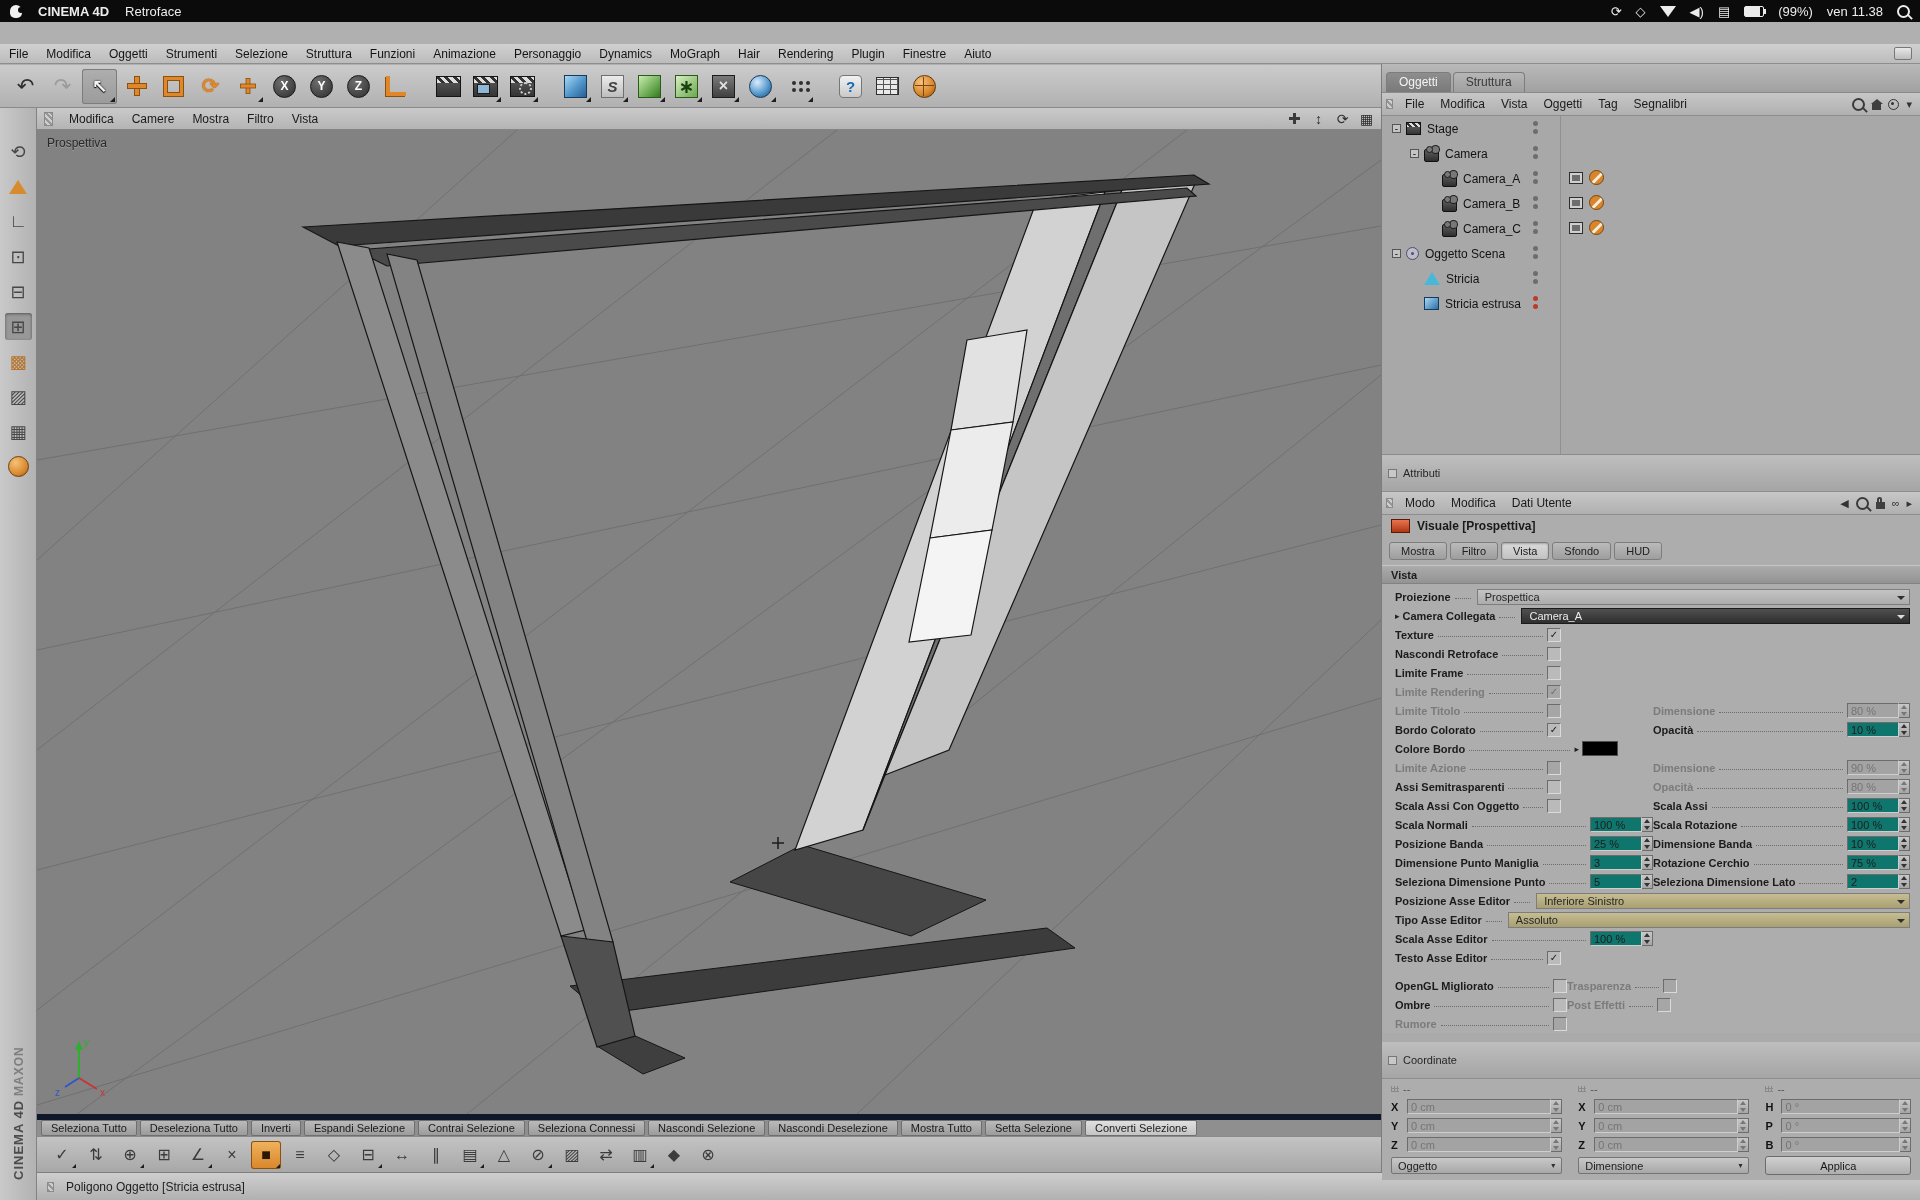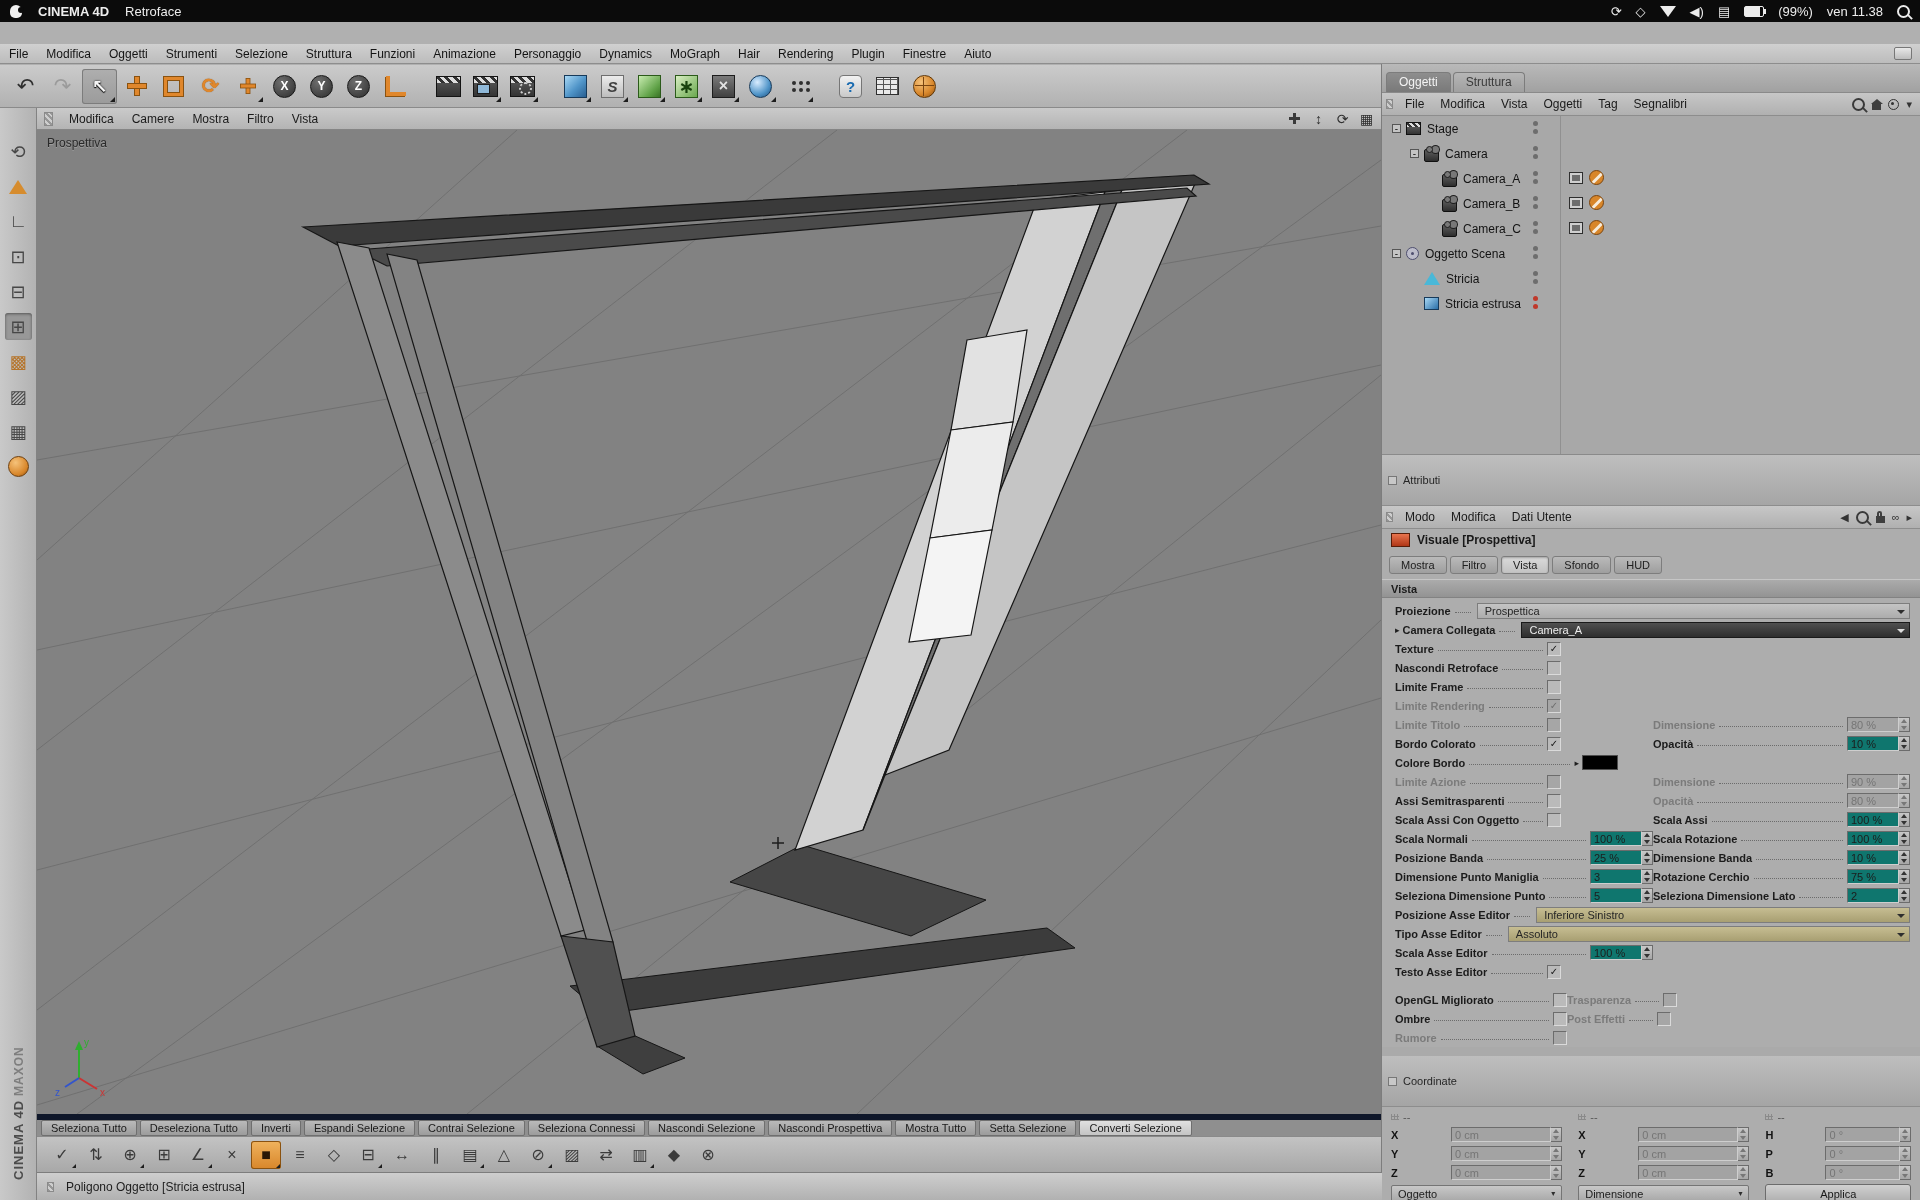--- a/index.html
+++ b/index.html
@@ -153,21 +153,21 @@
   .tdots{position:absolute;left:151px;top:5px;display:flex;flex-direction:column;gap:3px;}
   .tdot{width:5px;height:5px;border-radius:50%;background:#6d6d6d;}
   .tdots.red .tdot{background:#c0392b;}
   .ttags{position:absolute;left:187px;top:4px;display:flex;gap:6px;align-items:center;}
   .tag-display{width:14px;height:12px;border:1px solid #2e2e2e;background:#cfcfcf;position:relative;box-sizing:border-box;}
   .tag-display::after{content:'';position:absolute;left:2px;top:2px;right:2px;bottom:2px;background:#6e6e6e;}
   .tag-protection{width:15px;height:15px;border-radius:50%;background:#d8862a;border:1px solid #7a4510;position:relative;overflow:hidden;box-sizing:border-box;}
   .tag-protection::after{content:'';position:absolute;left:-3px;top:5px;width:22px;height:3px;background:#f6ecdc;transform:rotate(-45deg);}
   
   .panel-header{height:18px;background:linear-gradient(#bebebe,#a5a5a5);border-bottom:1px solid #8d8d8d;
-    display:flex;align-items:center;font-size:11px;color:#262626;gap:6px;padding:16px 6px;flex:none;}
+    display:flex;align-items:center;font-size:11px;color:#262626;gap:6px;padding:9px 6px;flex:none;}
   .ph-square{width:9px;height:9px;border:1px solid #777;background:#c8c8c8;flex:none;box-sizing:border-box;}
   #attr-title{height:22px;display:flex;align-items:center;gap:7px;padding:0 9px;font-size:12px;font-weight:bold;color:#191919;background:#adadad;flex:none;}
   .vis-icon{width:17px;height:12px;background:linear-gradient(#e8744e,#b03616);border:1px solid #571c08;flex:none;}
   #attr-tabs{height:24px;display:flex;gap:3px;padding:2px 7px;background:#adadad;align-items:center;flex:none;}
   .atab{font-size:11px;padding:2px 11px;border:1px solid #7d7d7d;border-radius:3px;background:linear-gradient(#bababa,#9e9e9e);color:#202020;white-space:nowrap;}
   .atab.active{background:linear-gradient(#dadada,#c2c2c2);box-shadow:inset 0 1px 2px rgba(0,0,0,.25);}
   .section-bar{height:17px;background:linear-gradient(#ababab,#939393);border-top:1px solid #c6c6c6;border-bottom:1px solid #828282;
     font-size:11px;font-weight:bold;color:#1b1b1b;padding:0 9px;display:flex;align-items:center;flex:none;}
   #attr-rows{background:#adadad;padding-top:3px;flex:none;}
   .arow{height:19px;display:flex;align-items:center;padding:0 10px 0 13px;font-size:11px;}
@@ -206,21 +206,21 @@
   .ddl.hl{background:linear-gradient(#c6bd92,#a89f72);}
   .colorsw{width:34px;height:13px;background:#000;border:1px solid #4e4e4e;flex:none;margin-right:35px;}
   .arrow-pre{font-size:9px;color:#1e1e1e;margin-right:3px;flex:none;}
   
   #coords{flex:none;margin-top:9px;}
   #coord-body{padding:4px 9px 5px;background:#adadad;font-size:11px;}
   .cgrid{display:grid;grid-template-columns:1fr 1fr 0.85fr;column-gap:16px;row-gap:4px;}
   .chead{display:flex;align-items:center;gap:4px;color:#565656;}
   .ccell{display:flex;align-items:center;gap:5px;}
   .axl{width:11px;font-weight:bold;color:#121212;flex:none;}
-  .ccell .fld{flex:1;margin-left:44px;}
+  .ccell .fld{flex:1;}
   .ccell .fld-box{flex:1;width:auto;color:#6e6e6e;background:#9b9b9b;}
   .cfoot{display:flex;align-items:center;}
   .popbtn{flex:1;height:17px;background:linear-gradient(#c8c8c8,#a8a8a8);border:1px solid #757575;border-radius:2px;
     display:flex;align-items:center;justify-content:space-between;padding:0 6px;box-sizing:border-box;color:#1c1c1c;white-space:nowrap;}
   .popbtn .pb-arr{font-size:8px;color:#2e2e2e;}
   .applybtn{flex:1;height:17px;background:linear-gradient(#d0d0d0,#aeaeae);border:1px solid #6c6c6c;border-radius:3px;
     display:flex;align-items:center;justify-content:center;color:#181818;}
   #rp-filler{flex:1;background:#aaa;}
   .dotgrid{width:8px;height:6px;background:repeating-linear-gradient(0deg,#8a8a8a 0 1px,transparent 1px 3px),repeating-linear-gradient(90deg,#8a8a8a 0 1px,transparent 1px 3px);flex:none;}
 </style>
@@ -461,21 +461,21 @@
   </div>
 
   <div id="selbar">
       <div class="selbtn">Seleziona Tutto</div>
       <div class="selbtn">Deseleziona Tutto</div>
       <div class="selbtn">Inverti</div>
       <div class="selbtn">Espandi Selezione</div>
       <div class="selbtn">Contrai Selezione</div>
       <div class="selbtn">Seleziona Connessi</div>
       <div class="selbtn">Nascondi Selezione</div>
-      <div class="selbtn">Nascondi Prospettiva</div>
+      <div class="selbtn">Nascondi Deselezione</div>
       <div class="selbtn">Mostra Tutto</div>
       <div class="selbtn">Setta Selezione</div>
       <div class="selbtn active">Converti Selezione</div>
     </div>
 
   <div id="modelbar">
       <div class="micon dropdown">
         <span>✓</span>
       </div>
       <div class="micon">

